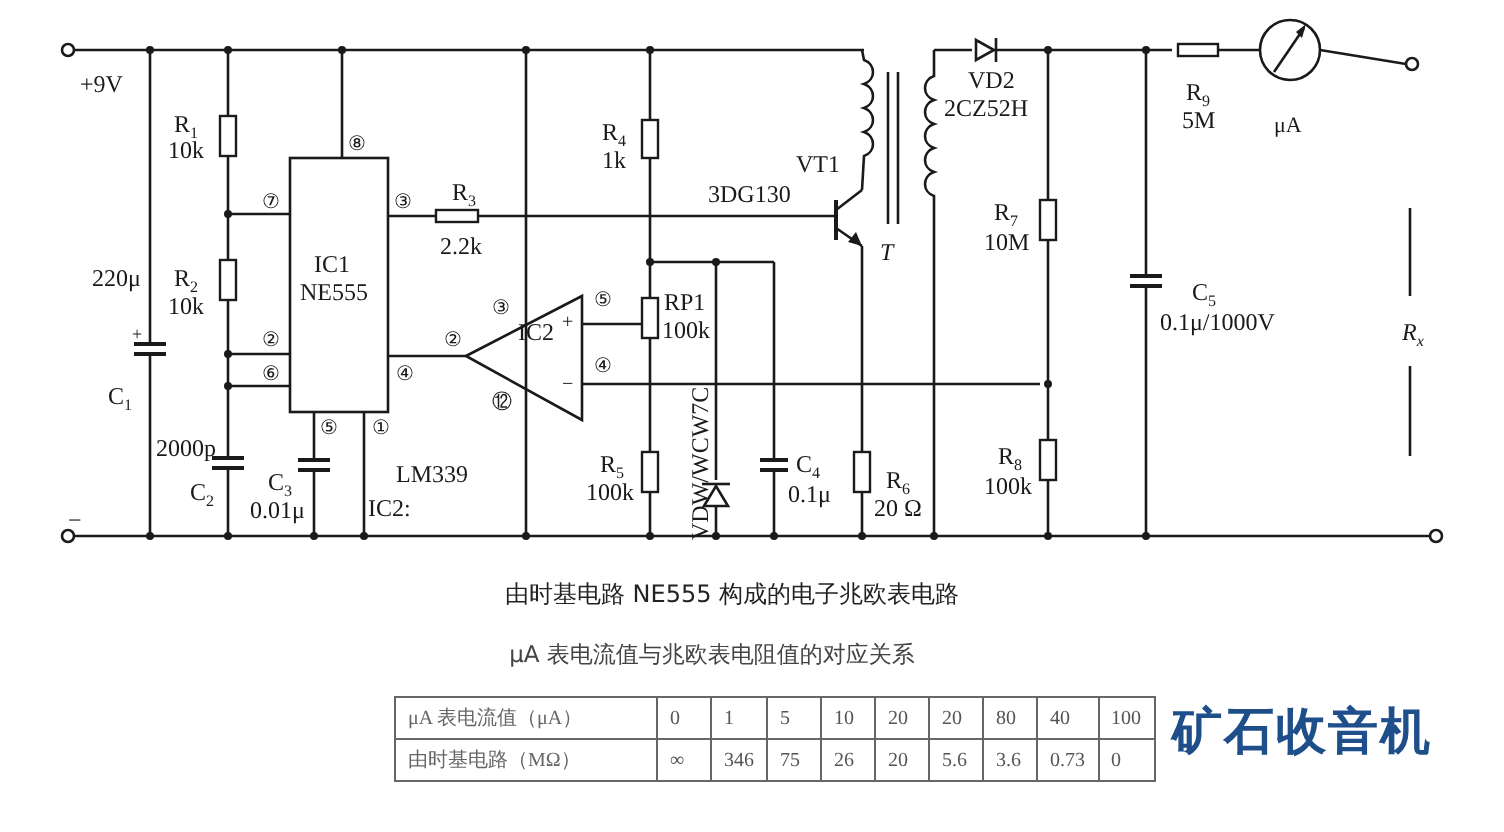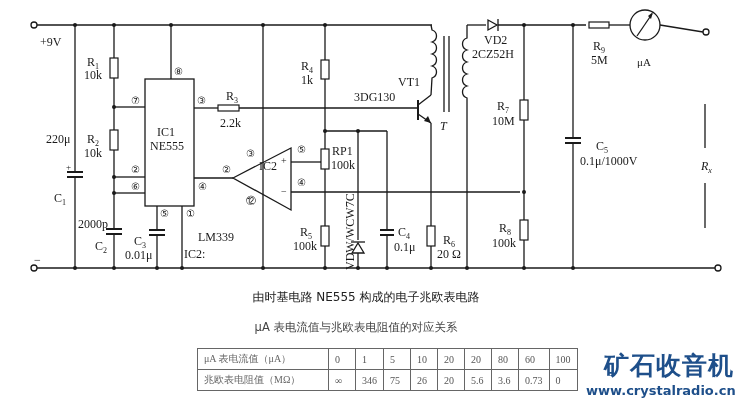--- a/index.html
+++ b/index.html
@@ -17,21 +17,21 @@
              font-family: "DejaVu Sans", sans-serif; font-size: 12px; color: #222; }
   #cap1 { top: 289px; left: -10px; }
   #cap2 { top: 320px; left: -20px; font-size: 11.5px; color: #444; }
   table.map { position: absolute; left: 197px; top: 348px; border-collapse: collapse;
               font-family: "Liberation Serif", serif; font-size: 10px; color: #555; }
   table.map td { border: 1px solid #666; height: 20px; padding: 0 6px; }
   table.map td.hd { width: 118px; color: #666; }
   table.map td.v { min-width: 14px; text-align: left; }
   .logo { position: absolute; left: 586px; top: 351px; width: 166px; }
   .logo .cn { font-family: "DejaVu Sans", sans-serif; font-weight: bold; font-size: 25px;
-              color: #1e4f8a; letter-spacing: 1px; line-height: 30px; text-align: center; }
+              color: #1e4f8a; letter-spacing: 1px; line-height: 30px; }
   .logo .url { font-family: "DejaVu Sans", sans-serif; font-weight: bold; font-size: 13px;
                color: #1e4f8a; margin-top: 2px; }
 </style>
 </head>
 <body>
 
 <svg id="schematic" width="752" height="290" viewBox="0 0 752 290" xmlns="http://www.w3.org/2000/svg">
 
   <g>
     <circle cx="34" cy="25" r="3" class="w" fill="#fff"></circle>
@@ -275,34 +275,33 @@
   <tbody>
       <tr>
     <td class="hd">μA 表电流值（μA）</td>
     <td class="v">0</td>
     <td class="v">1</td>
     <td class="v">5</td>
     <td class="v">10</td>
     <td class="v">20</td>
     <td class="v">20</td>
     <td class="v">80</td>
-    <td class="v">60</td>
+    <td class="v">40</td>
     <td class="v">100</td>
   </tr>
   <tr>
-    <td class="hd">兆欧表电阻值（MΩ）</td>
+    <td class="hd">由时基电路（MΩ）</td>
     <td class="v">∞</td>
     <td class="v">346</td>
     <td class="v">75</td>
     <td class="v">26</td>
     <td class="v">20</td>
     <td class="v">5.6</td>
     <td class="v">3.6</td>
     <td class="v">0.73</td>
     <td class="v">0</td>
   </tr>
 </tbody>
   </table>
 
 <div class="logo">
   <div class="cn">矿石收音机</div>
-  <div class="url">www.crystalradio.cn</div>
 </div>
 
 </body></html>

